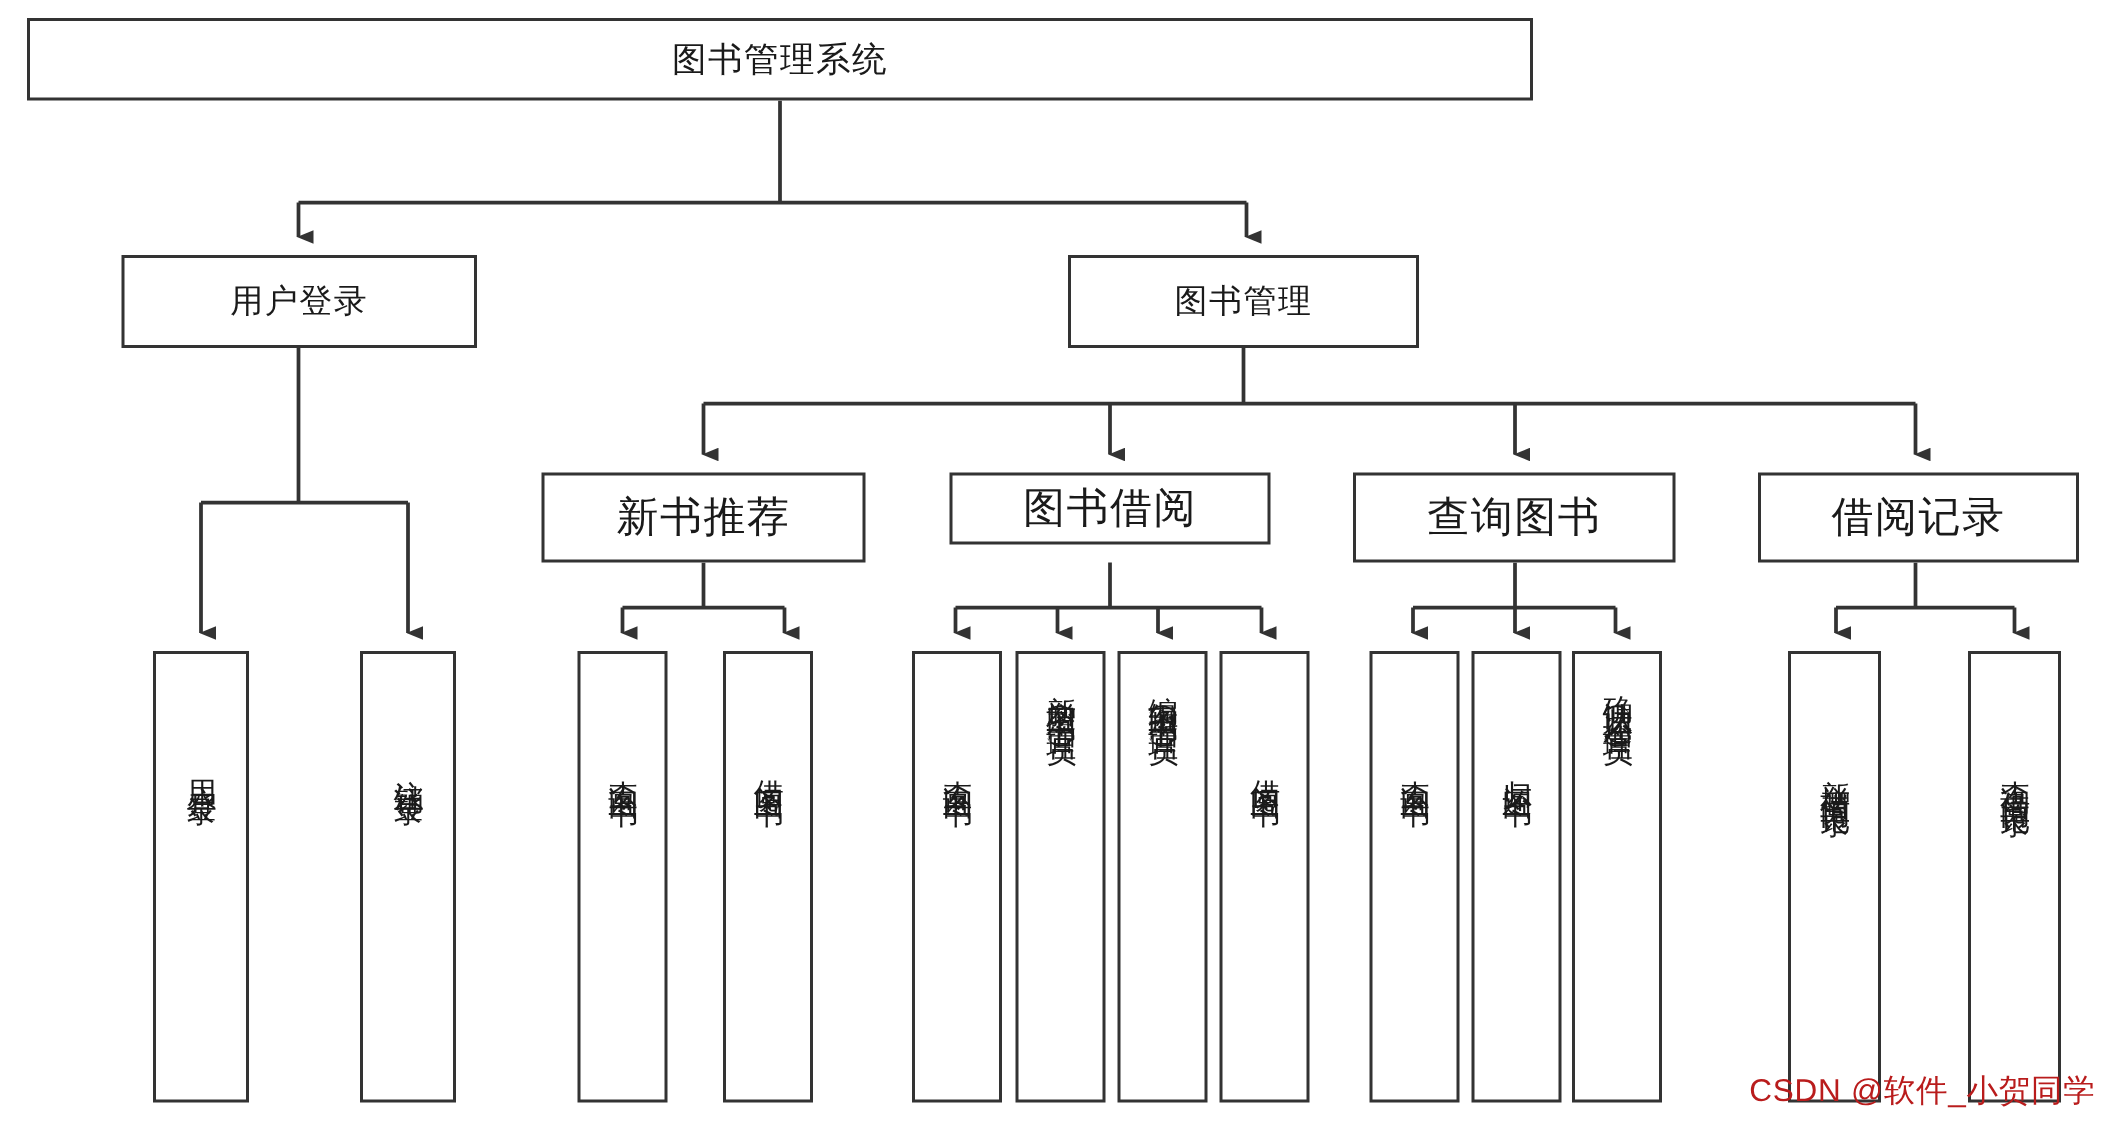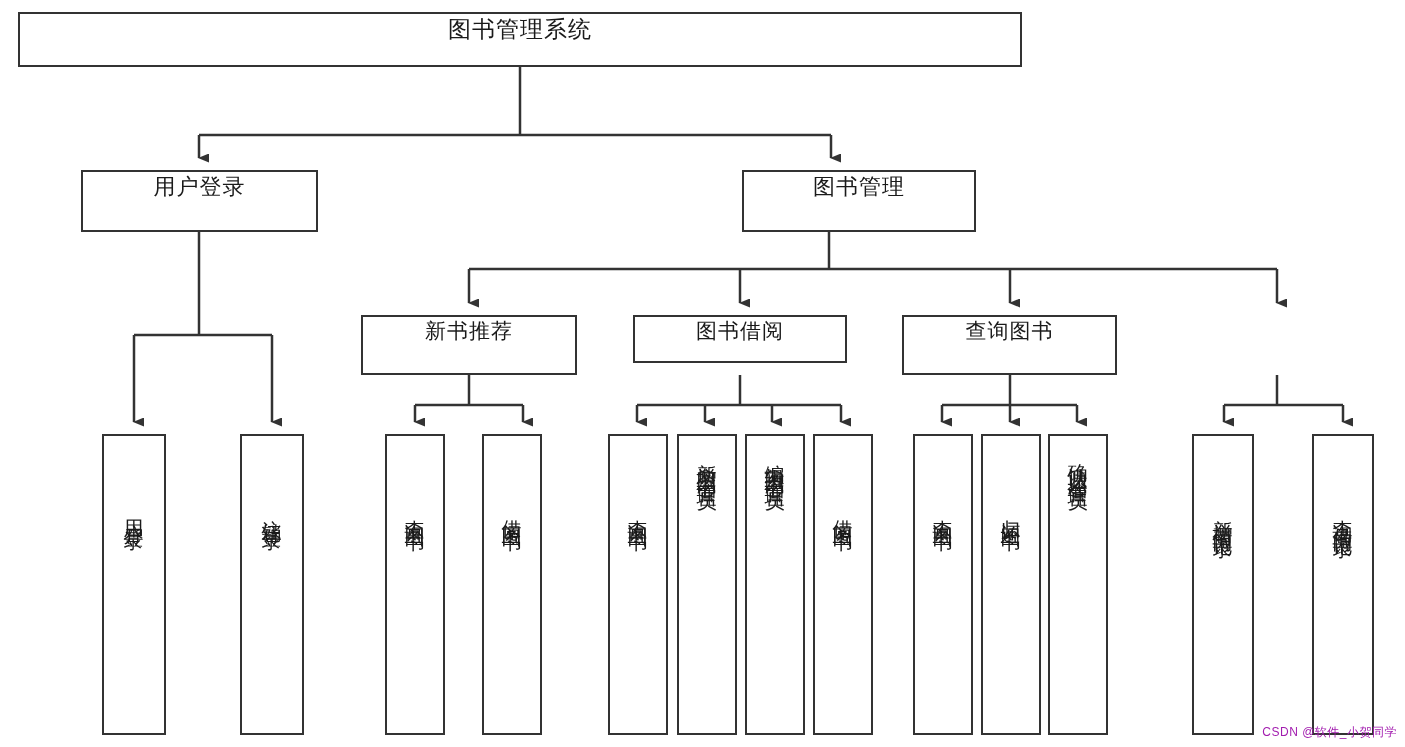--- a/index.html
+++ b/index.html
@@ -16,33 +16,34 @@
     height: 747px;
     background: #ffffff;
     overflow: hidden;
   }
   .node {
     position: absolute;
     box-sizing: border-box;
     border: 2.5px solid #333333;
     background: #ffffff;
     display: flex;
+    align-items: center;
     justify-content: center;
     color: #1a1a1a;
   }
   .node.root {
     font-size: 23px;
     letter-spacing: 1px;
   }
   .node.level2 {
     font-size: 22px;
     letter-spacing: 1px;
   }
   .node.level3 {
-    font-size: 21px;
+    font-size: 28px;
     letter-spacing: 1px;
   }
   .node.leaf {
     font-size: 20px;
     align-items: flex-start;
     justify-content: center;
     padding-top: 6px;
   }
   .vtext {
     writing-mode: vertical-rl;
@@ -62,22 +63,22 @@
     left: 0;
     top: 0;
     width: 1405px;
     height: 747px;
     pointer-events: none;
   }
   .watermark {
     position: absolute;
     right: 8px;
     bottom: 6px;
-    font-size: 12px;
-    color: #a21caf;
+    font-size: 21px;
+    color: #b91c1c;
     letter-spacing: 0.5px;
     white-space: nowrap;
   }
 </style>
 </head>
 <body>
 
 <div id="canvas">
 
   <svg class="links" viewBox="0 0 1405 747">
@@ -130,33 +131,36 @@
     </g>
   </svg>
 
   <div class="node root" style="left:18px; top:12px; width:1004px; height:55px;">
     <span>图书管理系统</span>
   </div>
 
   <div class="node level2" style="left:81px; top:170px; width:237px; height:62px;">
     <span>用户登录</span>
   </div>
-  <div class="node level2" style="left:712px; top:170px; width:234px; height:62px;margin-left:30px;">
+  <div class="node level2" style="left:712px; top:170px; width:234px; height:62px;">
     <span>图书管理</span>
   </div>
 
   <div class="node level3" style="left:361px; top:315px; width:216px; height:60px;">
     <span>新书推荐</span>
   </div>
   <div class="node level3" style="left:633px; top:315px; width:214px; height:48px;">
     <span>图书借阅</span>
   </div>
   <div class="node level3" style="left:902px; top:315px; width:215px; height:60px;">
     <span>查询图书</span>
   </div>
+  <div class="node level3" style="left:1172px; top:315px; width:214px; height:60px;">
+    <span>借阅记录</span>
+  </div>
 
   <div class="node leaf leaf-mid" style="left:102px; top:434px; width:64px; height:301px;">
     <span class="vtext">用户登录</span>
   </div>
   <div class="node leaf leaf-mid" style="left:240px; top:434px; width:64px; height:301px;">
     <span class="vtext">注销登录</span>
   </div>
 
   <div class="node leaf leaf-mid" style="left:385px; top:434px; width:60px; height:301px;">
     <span class="vtext">查询图书</span>

